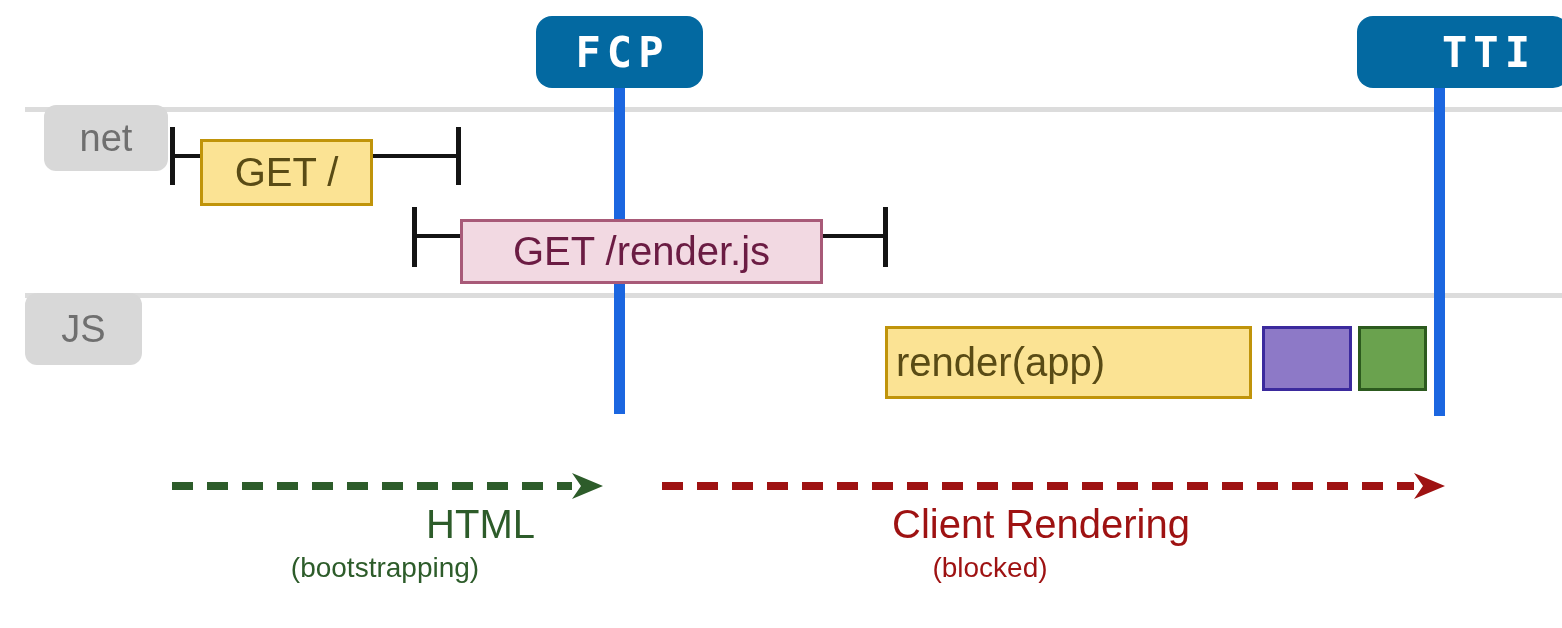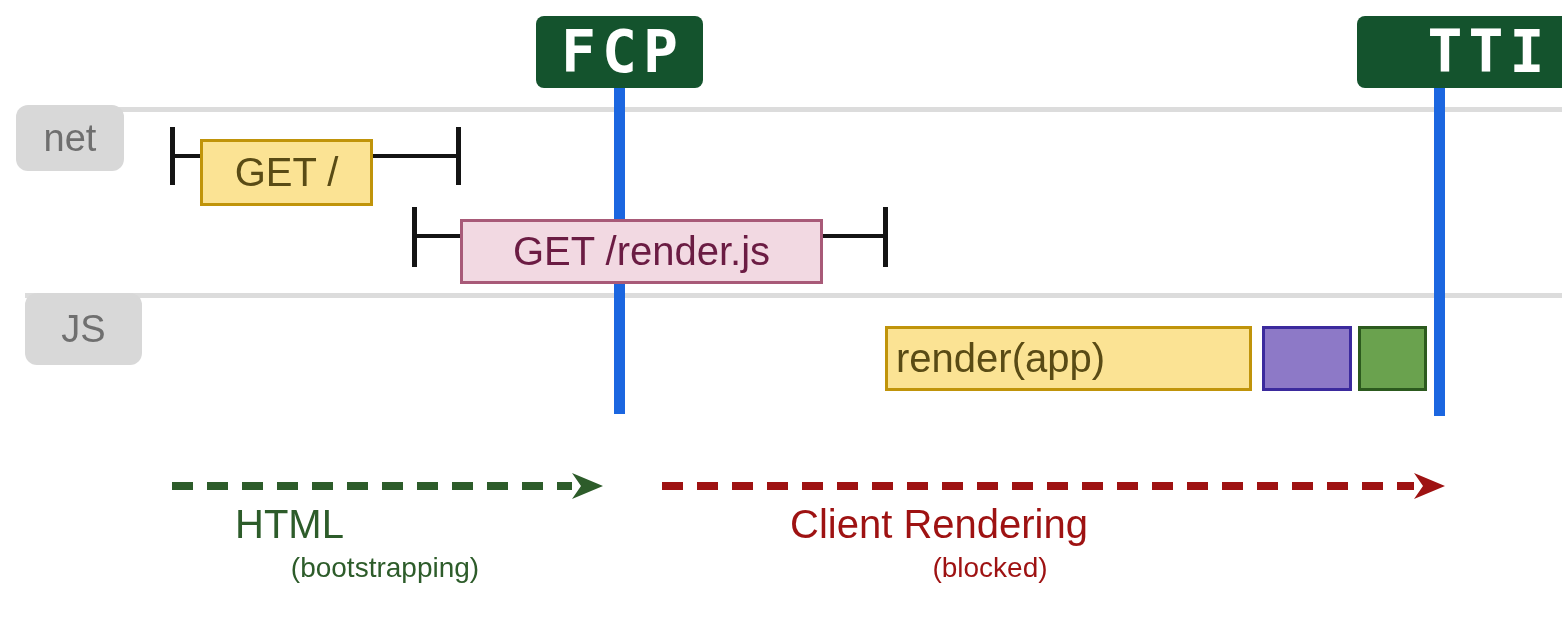--- a/index.html
+++ b/index.html
@@ -20,26 +20,26 @@
   .lane-label {
     background: #d8d8d8;
     border-radius: 12px;
     color: #6f6f6f;
     font-size: 38px;
     display: flex; align-items: center; justify-content: center;
   }
 
   
   .badge {
-    background: #14532d;
-    border-radius: 8px;
+    background: #0369a1;
+    border-radius: 16px;
     color: #ffffff;
     font-family: "DejaVu Sans Mono", monospace;
     font-weight: bold;
-    font-size: 58px;
+    font-size: 42px;
     letter-spacing: 6px;
     display: flex; align-items: center; justify-content: center;
     text-indent: 6px; 
   }
   .metric-line { background: #1b66e0; width: 11px; }
 
   
   .tick  { background: #141414; width: 5px; }
   .hline { background: #141414; height: 4px; }
 
@@ -50,34 +50,34 @@
     font-size: 40px;
     margin-top: 16px;
   }
   .box-yellow { background: #fbe394; border: 3px solid #c0940a; color: #594b15; }
   .box-pink   { background: #f2d9e2; border: 3px solid #a85a78; color: #6b1c43; }
   .box-purple { background: #8d79c7; border: 3px solid #3b2a9d; }
   .box-green  { background: #6aa24e; border: 3px solid #2c5a1e; }
   .box-left   { justify-content: flex-start; padding-left: 25px; }
 
   
-  .phase-label    { font-size: 40px; text-align: left; }
+  .phase-label    { font-size: 40px; text-align: right; }
   .phase-sublabel { font-size: 28px; text-align: center; }
   .green-text { color: #2d5c2a; }
   .red-text   { color: #9e1212; }
 </style>
 </head>
 <body>
 
 <div id="stage">
 
   <div class="abs lane-line" style="left:25px; top:107px; width:1537px;"></div>
   <div class="abs lane-line" style="left:25px; top:293px; width:1537px;"></div>
 
-  <div class="abs lane-label" style="left:16px; top:105px; width:108px; height:66px;">
+  <div class="abs lane-label" style="left:44px; top:105px; width:124px; height:66px;">
     <span>net</span>
   </div>
   <div class="abs lane-label" style="left:25px; top:293px; width:117px; height:72px;">
     <span>JS</span>
   </div>
 
   <div class="abs metric-line" style="left:614px; top:86px; height:328px;"></div>
   <div class="abs badge" style="left:536px; top:16px; width:167px; height:72px;">
     <span>FCP</span>
   </div>
@@ -96,21 +96,21 @@
   <div class="abs tick" style="left:456px; top:127px; height:58px;"></div>
 
   <div class="abs tick" style="left:412px; top:207px; height:60px;"></div>
   <div class="abs hline" style="left:417px; top:234px; width:43px;"></div>
   <div class="abs box box-pink" style="left:460px; top:203px; width:363px; height:65px;">
     <span>GET /render.js</span>
   </div>
   <div class="abs hline" style="left:823px; top:234px; width:60px;"></div>
   <div class="abs tick" style="left:883px; top:207px; height:60px;"></div>
 
-  <div class="abs box box-yellow box-left" style="left:885px; top:310px; width:367px; height:65px;padding-left:8px;">
+  <div class="abs box box-yellow box-left" style="left:885px; top:310px; width:367px; height:73px;padding-left:8px;">
     <span>render(app)</span>
   </div>
   <div class="abs box box-purple" style="left:1262px; top:310px; width:90px; height:65px;"></div>
   <div class="abs box box-green" style="left:1358px; top:310px; width:69px; height:65px;"></div>
 
   <svg class="abs" style="left:168px; top:471px;" width="440" height="30">
     <line x1="4" y1="15" x2="404" y2="15" stroke="#2d5c2a" stroke-width="8" stroke-dasharray="21 14"></line>
     <path d="M404 2 L435 15 L404 28 L413 15 Z" fill="#2d5c2a"></path>
   </svg>
   <svg class="abs" style="left:658px; top:471px;" width="792" height="30">

